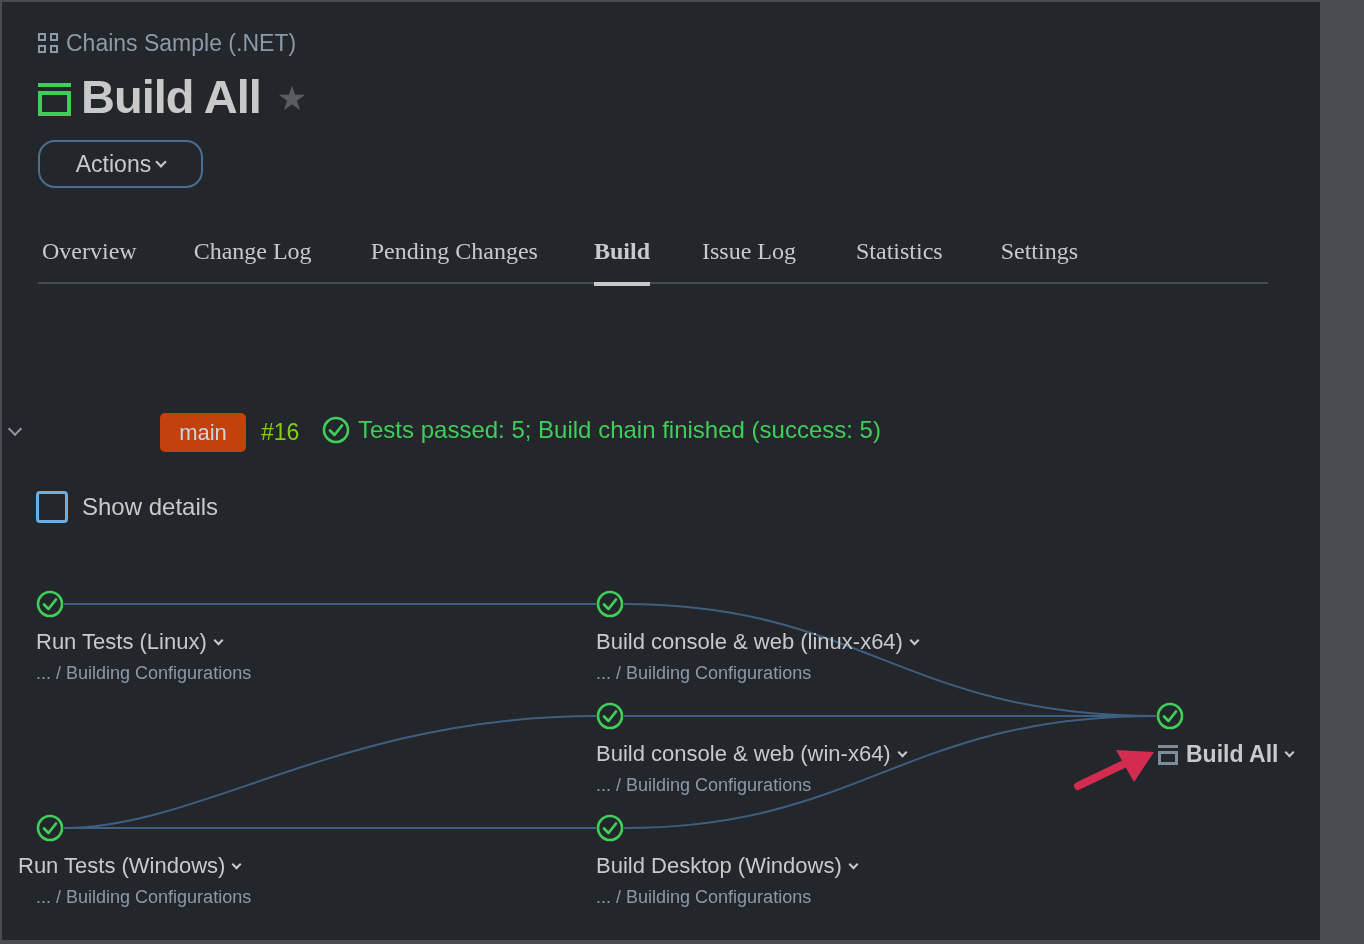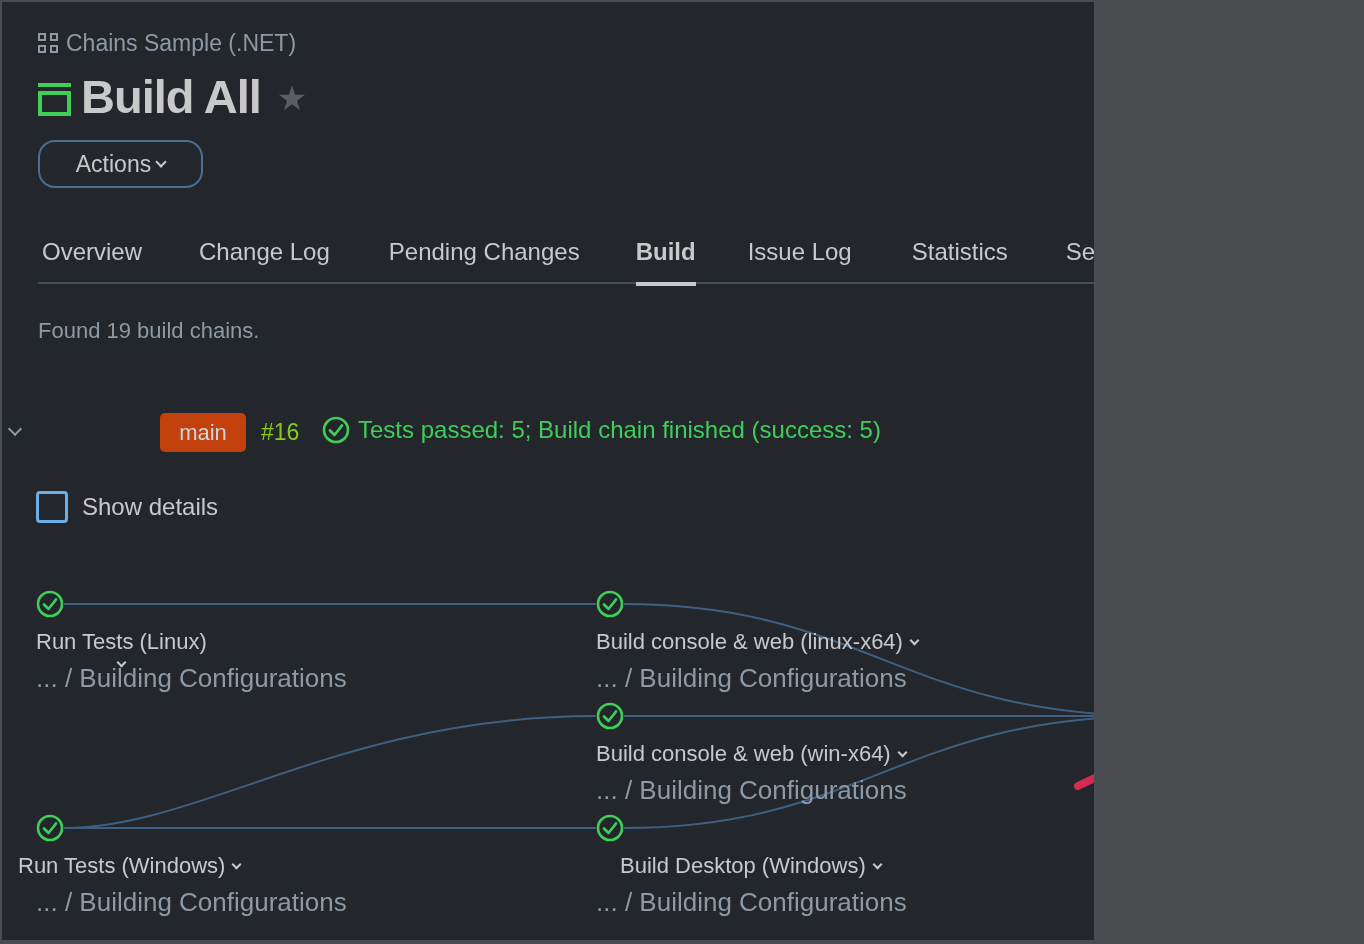--- a/index.html
+++ b/index.html
@@ -3,21 +3,21 @@
   <meta charset="utf-8">
   <style>
     * { box-sizing: border-box; margin: 0; padding: 0; }
     html, body {
       width: 1364px; height: 944px; overflow: hidden;
       background: #4a4c50;
       font-family: "Liberation Sans", "DejaVu Sans", sans-serif;
     }
     .frame {
       position: absolute; left: 2px; top: 2px;
-      width: 1092px; height: 938px;
+      width: 1318px; height: 938px;
       background: #23262b;
       overflow: hidden;
     }
     .abs { position: absolute; }
 
     
     .project-link {
       left: 36px; top: 27px; height: 28px;
       display: flex; align-items: center; gap: 8px;
       color: #8c9aa8; font-size: 23px; cursor: pointer;
@@ -55,21 +55,21 @@
     }
 
     
     .tabs {
       left: 36px; top: 228px; width: 1230px; height: 54px;
       border-bottom: 2px solid #474c54;
       display: flex; align-items: flex-start;
     }
     .tab {
       height: 54px; padding-top: 8px; font-size: 24px; color: #c9c9c9;
-      cursor: pointer; position: relative; white-space: nowrap;
+      cursor: pointer; position: relative; white-space: nowrap; font-family: Liberation Serif, serif;
     }
     .tab.active { font-weight: bold; }
     .tab.active::after {
       content: ""; position: absolute; left: 0; right: 0; bottom: -2px;
       height: 4px; background: #c9c9c9;
     }
 
     .found-text { left: 36px; top: 316px; color: #8c9aa8; font-size: 22px; }
 
     
@@ -93,21 +93,21 @@
     .check-row { top: 489px; display: flex; align-items: center; gap: 14px; color: #c9c9c9; font-size: 24px; cursor: pointer; }
     .checkbox { width: 32px; height: 32px; border-radius: 4px; display: inline-block; }
     .checkbox.focused { border: 3px solid #6aaee8; }
     .checkbox.plain { border: 2px solid #3d6385; width: 28px; height: 28px; }
 
     
     .edges { left: 0; top: 0; width: 1358px; height: 938px; pointer-events: none; }
     .node-check { width: 28px; height: 28px; cursor: pointer; }
     .node-title { font-size: 22px; color: #c9c9c9; display: flex; align-items: center; gap: 8px; white-space: nowrap; cursor: pointer; }
     .node-title .chev { width: 7px; height: 7px; margin-top: -4px; }
-    .node-path { font-size: 26px; color: #8c9aa8; white-space: nowrap; }
+    .node-path { font-size: 18px; color: #8c9aa8; white-space: nowrap; }
     .node-path .ellipsis { color: #8c9aa8; }
     .node-path .proj { cursor: pointer; }
 
     .final-title {
       left: 1156px; top: 739px; display: flex; align-items: center; gap: 8px;
       color: #c9c9c9; font-size: 23px; font-weight: bold; cursor: pointer;
     }
     .bt-icon-small { width: 20px; height: 20px; position: relative; }
     .bt-icon-small .bar { position: absolute; left: 0; top: 0; width: 20px; height: 3px; background: #7f8d9b; }
     .bt-icon-small .box { position: absolute; left: 0; top: 6px; width: 20px; height: 14px; border: 3px solid #7f8d9b; }
@@ -162,21 +162,20 @@
   <div class="abs tabs">
     <div class="tab" style="margin-left:4px;">Overview</div>
     <div class="tab" style="margin-left:57px;">Change Log</div>
     <div class="tab" style="margin-left:59px;">Pending Changes</div>
     <div class="tab active" style="margin-left:56px;">Build</div>
     <div class="tab" style="margin-left:52px;">Issue Log</div>
     <div class="tab" style="margin-left:60px;">Statistics</div>
     <div class="tab" style="margin-left:58px;">Settings</div>
   </div>
 
-  <div class="abs found-text">Found 19 build chains.</div>
 
   <div class="abs collapse-chev">
     <span class="chev"></span>
   </div>
   <div class="abs branch-badge">main</div>
   <div class="abs build-number">#16</div>
   <div class="abs status-row">
     <svg width="28" height="28" viewBox="0 0 28 28">
       <circle cx="14" cy="14" r="12" fill="none" stroke="#3fce5a" stroke-width="2.6"></circle>
       <path d="M8 14.5 L12.5 19 L20 9.5" fill="none" stroke="#3fce5a" stroke-width="2.8" stroke-linecap="round" stroke-linejoin="round"></path>
@@ -186,21 +185,21 @@
 
   <label class="abs check-row" style="left:34px;">
     <span class="checkbox focused"></span>
     <span>Show details</span>
   </label>
 
   <svg class="abs node-check" style="left:34px; top:588px;" viewBox="0 0 28 28">
     <circle cx="14" cy="14" r="12" fill="#23262b" stroke="#3fce5a" stroke-width="2.6"></circle>
     <path d="M8 14.5 L12.5 19 L20 9.5" fill="none" stroke="#3fce5a" stroke-width="2.8" stroke-linecap="round" stroke-linejoin="round"></path>
   </svg>
-  <div class="abs node-title" style="left:34px; top:627px;flex-direction:column;">
+  <div class="abs node-title" style="left:34px; top:627px;">
     <span>Run Tests (Linux)</span>
     <span class="chev"></span>
   </div>
   <div class="abs node-path" style="left:34px; top:661px;">
     <span class="ellipsis">... /</span>
     <span class="proj">Building Configurations</span>
   </div>
 
   <svg class="abs node-check" style="left:594px; top:588px;" viewBox="0 0 28 28">
     <circle cx="14" cy="14" r="12" fill="#23262b" stroke="#3fce5a" stroke-width="2.6"></circle>
@@ -238,21 +237,21 @@
   </div>
   <div class="abs node-path" style="left:34px; top:885px;">
     <span class="ellipsis">... /</span>
     <span class="proj">Building Configurations</span>
   </div>
 
   <svg class="abs node-check" style="left:594px; top:812px;" viewBox="0 0 28 28">
     <circle cx="14" cy="14" r="12" fill="#23262b" stroke="#3fce5a" stroke-width="2.6"></circle>
     <path d="M8 14.5 L12.5 19 L20 9.5" fill="none" stroke="#3fce5a" stroke-width="2.8" stroke-linecap="round" stroke-linejoin="round"></path>
   </svg>
-  <div class="abs node-title" style="left:594px; top:851px;margin-left:24px;">
+  <div class="abs node-title" style="left:594px; top:851px;">
     <span>Build Desktop (Windows)</span>
     <span class="chev"></span>
   </div>
   <div class="abs node-path" style="left:594px; top:885px;">
     <span class="ellipsis">... /</span>
     <span class="proj">Building Configurations</span>
   </div>
 
   <svg class="abs node-check" style="left:1154px; top:700px;" viewBox="0 0 28 28">
     <circle cx="14" cy="14" r="12" fill="#23262b" stroke="#3fce5a" stroke-width="2.6"></circle>

